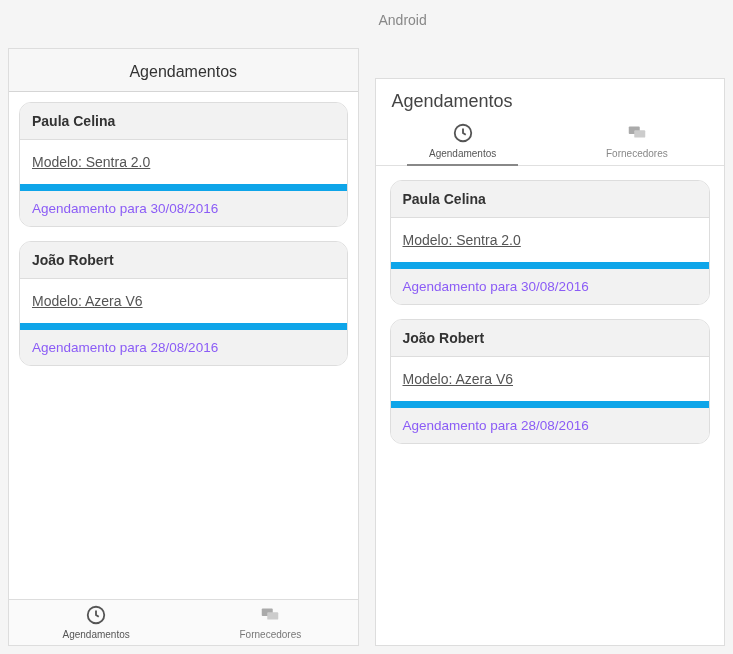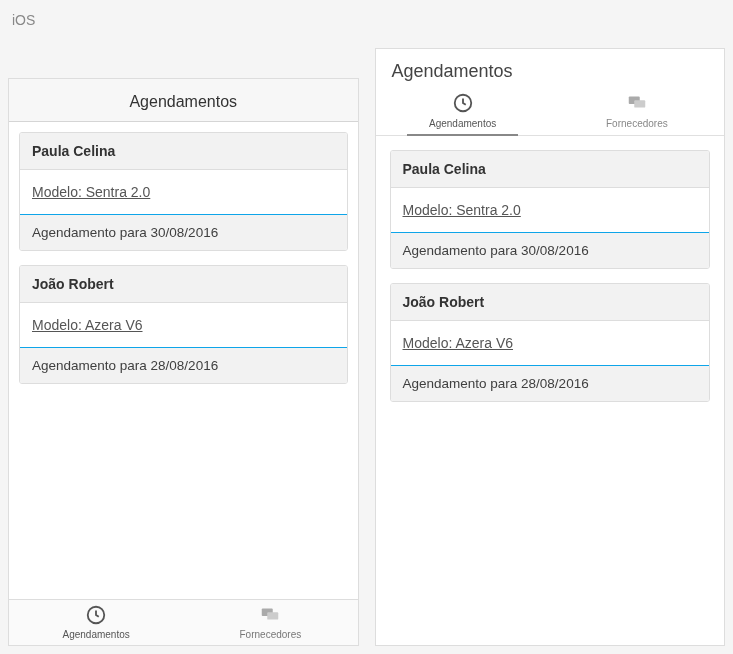--- a/index.html
+++ b/index.html
@@ -103,21 +103,21 @@
     .android .tab svg { width: 22px; height: 22px; margin-bottom: 2px; }
     .android .content {
       flex: 1;
       padding: 14px;
       overflow-y: auto;
     }
 
     
     .card {
       border: 1px solid #ddd;
-      border-radius: 3px;
+      border-radius: 12px;
       margin-bottom: 14px;
       overflow: hidden;
     }
     .card-header {
       background: #f2f2f2;
       padding: 10px 12px;
       font-size: 14px;
       font-weight: 600;
       color: #333;
       border-bottom: 1px solid #ddd;
@@ -127,29 +127,28 @@
       font-size: 14px;
       color: #555;
       background: #fff;
       text-decoration: underline;
     }
     .card-footer {
       background: #f2f2f2;
       padding: 10px 12px;
       font-size: 13.5px;
       font-weight: 500;
-      color: #404040;
-      border-top: 1px solid #0ea5e9;
+      color: #8b5cf6;
+      border-top: 7px solid #0ea5e9;
     }
   </style>
 </head>
 <body>
 
 <div class="panel">
-  <div class="panel-label">iOS</div>
   <div class="device ios">
     <div class="header">Agendamentos</div>
     <div class="content">
 
       <div class="card">
         <div class="card-header">Paula Celina</div>
         <div class="card-body">Modelo: Sentra 2.0</div>
         <div class="card-footer">Agendamento para 30/08/2016</div>
       </div>
 
@@ -177,20 +176,21 @@
               <rect x="9" y="9" width="12" height="8" rx="1" fill="#ccc"></rect>
             </svg>
         </span>
         <span>Fornecedores</span>
       </div>
     </div>
   </div>
 </div>
 
 <div class="panel">
+  <div class="panel-label">Android</div>
   <div class="device android">
     <div class="header">Agendamentos</div>
     <div class="tabbar-top">
       <div class="tab active">
         <span>
           <svg viewBox="0 0 24 24" fill="none" stroke="#555" stroke-width="2">
               <circle cx="12" cy="12" r="9"></circle>
               <path d="M12 7v5l3 2"></path>
             </svg>
         </span>

